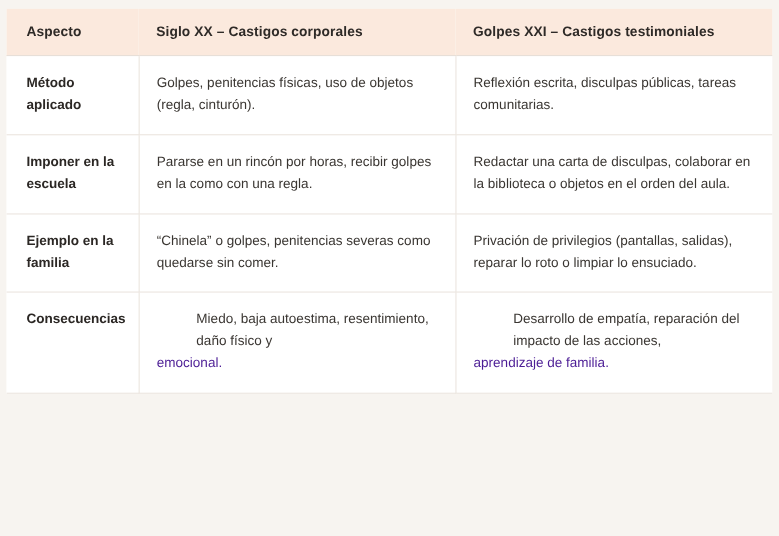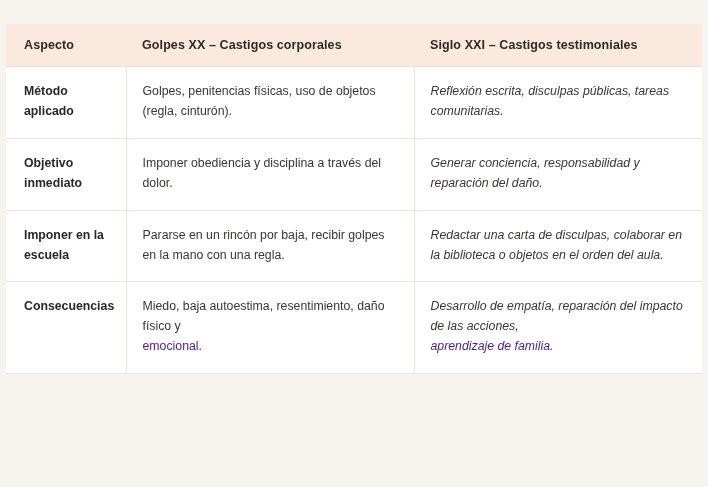--- a/index.html
+++ b/index.html
@@ -11,21 +11,21 @@
     overflow: hidden;
     font-family: "Liberation Sans", sans-serif;
   }
 
   .page {
     position: relative;
     width: 708px;
     height: 487px;
     background: #f7f4f0;
     box-sizing: border-box;
-    padding: 24px 6px 0 6px;
+    padding: 8px 6px 0 6px;
     overflow: hidden;
   }
 
   table.comparison {
     width: 696px;
     border-collapse: collapse;
     table-layout: fixed;
     background: #ffffff;
   }
 
@@ -55,21 +55,20 @@
     padding: 15px 16px 16px 16px;
     border-bottom: 1px solid #ece5df;
     border-right: 1px solid #ece5df;
     vertical-align: top;
     line-height: 1.62;
     background: #ffffff;
   }
 
   table.comparison tbody td:last-child {
     border-right: none;
-    font-style: italic;
   }
 
   table.comparison tbody td.aspect {
     font-weight: bold;
     color: #2b2724;
     padding-left: 18px;
     padding-right: 10px;
     line-height: 1.62;
     margin-left: 16px;
   }
@@ -80,54 +79,54 @@
 
   
   tr.clipped td {
     color: #efe8e2;
     border-bottom: none;
   }
   tr.clipped td.aspect {
     color: #ece5de;
   }
 
-  .cell-line { display: block; }
+  .cell-line { display: block; margin-left: 36px; }
 </style>
 </head>
 <body>
 
 <div class="page">
   <table class="comparison">
     <colgroup>
       <col class="c0">
       <col class="c1">
       <col class="c2">
     </colgroup>
     <thead>
       <tr>
         <th class="th-aspect">Aspecto</th>
-        <th>Golpes XX – Castigos corporales</th>
-        <th>Siglo XXI – Castigos testimoniales</th>
+        <th>Siglo XX – Castigos corporales</th>
+        <th>Golpes XXI – Castigos testimoniales</th>
       </tr>
     </thead>
     <tbody>
       <tr>
         <td class="aspect">Método aplicado</td>
         <td>Golpes, penitencias físicas, uso de objetos (regla, cinturón).</td>
         <td>Reflexión escrita, disculpas públicas, tareas comunitarias.</td>
       </tr>
       <tr>
-        <td class="aspect">Objetivo inmediato</td>
-        <td>Imponer obediencia y disciplina a través del dolor.</td>
-        <td>Generar conciencia, responsabilidad y reparación del daño.</td>
+        <td class="aspect">Imponer en la escuela</td>
+        <td>Pararse en un rincón por horas, recibir golpes en la como con una regla.</td>
+        <td>Redactar una carta de disculpas, colaborar en la biblioteca o objetos en el orden del aula.</td>
       </tr>
       <tr>
-        <td class="aspect">Imponer en la escuela</td>
-        <td>Pararse en un rincón por baja, recibir golpes en la mano con una regla.</td>
-        <td>Redactar una carta de disculpas, colaborar en la biblioteca o objetos en el orden del aula.</td>
+        <td class="aspect">Ejemplo en la familia</td>
+        <td>“Chinela” o golpes, penitencias severas como quedarse sin comer.</td>
+        <td>Privación de privilegios (pantallas, salidas), reparar lo roto o limpiar lo ensuciado.</td>
       </tr>
       <tr>
         <td class="aspect">Consecuencias</td>
         <td>
           <span class="cell-line">Miedo, baja autoestima, resentimiento, daño físico y</span>
           <span class="fade-text">emocional.</span>
         </td>
         <td>
           <span class="cell-line">Desarrollo de empatía, reparación del impacto de las acciones,</span>
           <span class="fade-text">aprendizaje de familia.</span>

